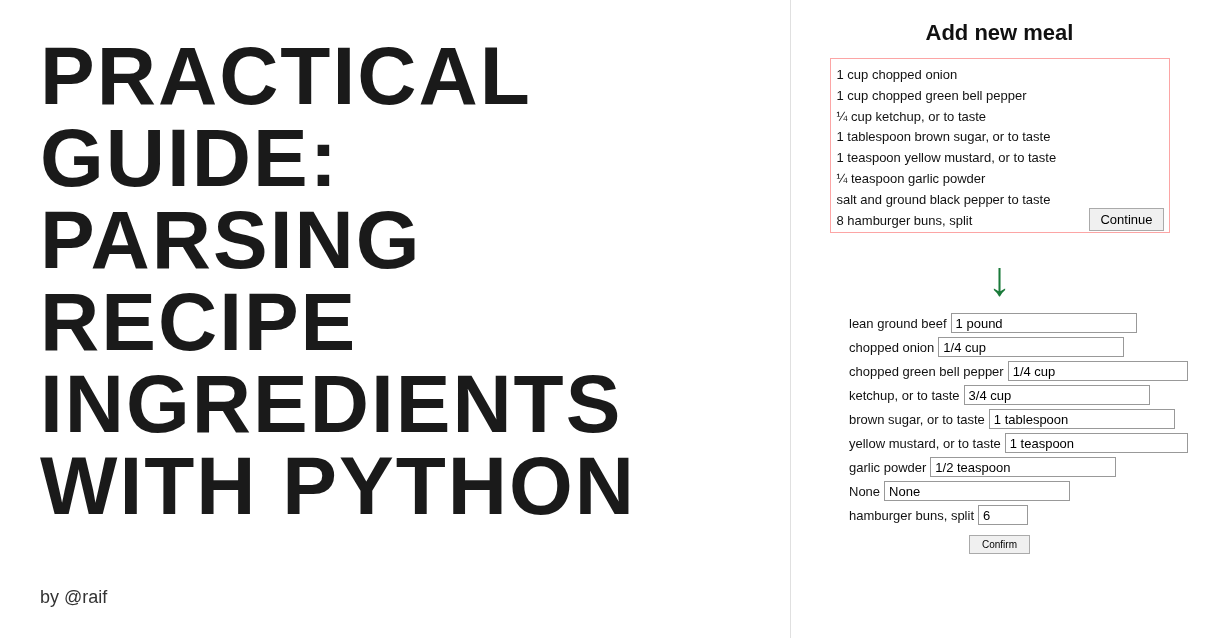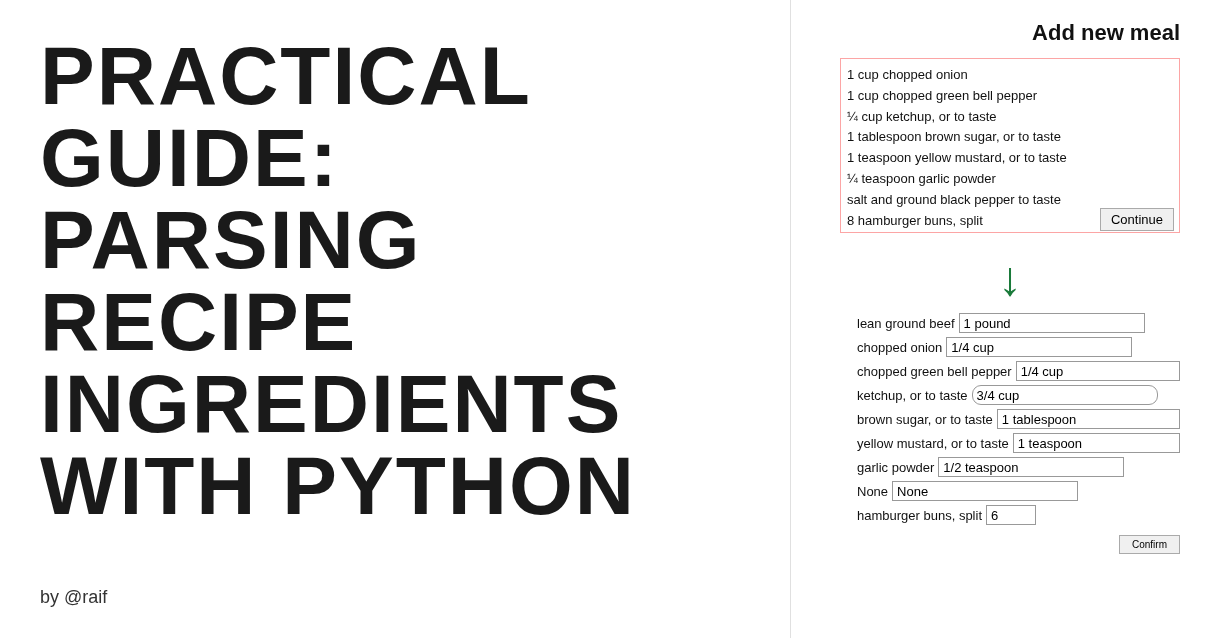--- a/index.html
+++ b/index.html
@@ -36,25 +36,25 @@
     .author {
       font-size: 18px;
       color: #333;
       margin-top: 60px;
       font-family: Arial, sans-serif;
     }
 
     
     .right-panel {
       width: 418px;
-      padding: 20px 28px;
+      padding: 20px 20px;
       border-left: 1px solid #e0e0e0;
       display: flex;
       flex-direction: column;
-      align-items: flex-end;
+      align-items: center;
     }
 
     .panel-title {
       font-size: 22px;
       font-weight: bold;
       color: #111;
       margin-bottom: 12px;
     }
 
     
@@ -181,21 +181,21 @@
       <div class="ingredient-row">
         <span class="ingredient-label">chopped onion</span>
         <input type="text" class="ingredient-input" value="1/4 cup" style="min-width: 80px;">
       </div>
       <div class="ingredient-row">
         <span class="ingredient-label">chopped green bell pepper</span>
         <input type="text" class="ingredient-input" value="1/4 cup" style="min-width: 80px;">
       </div>
       <div class="ingredient-row">
         <span class="ingredient-label">ketchup, or to taste</span>
-        <input type="text" class="ingredient-input" value="3/4 cup" style="min-width: 80px; border-radius: 9px;">
+        <input type="text" class="ingredient-input" value="3/4 cup" style="min-width: 80px;">
       </div>
       <div class="ingredient-row">
         <span class="ingredient-label">brown sugar, or to taste</span>
         <input type="text" class="ingredient-input" value="1 tablespoon" style="min-width: 110px;">
       </div>
       <div class="ingredient-row">
         <span class="ingredient-label">yellow mustard, or to taste</span>
         <input type="text" class="ingredient-input" value="1 teaspoon" style="min-width: 110px;">
       </div>
       <div class="ingredient-row">

